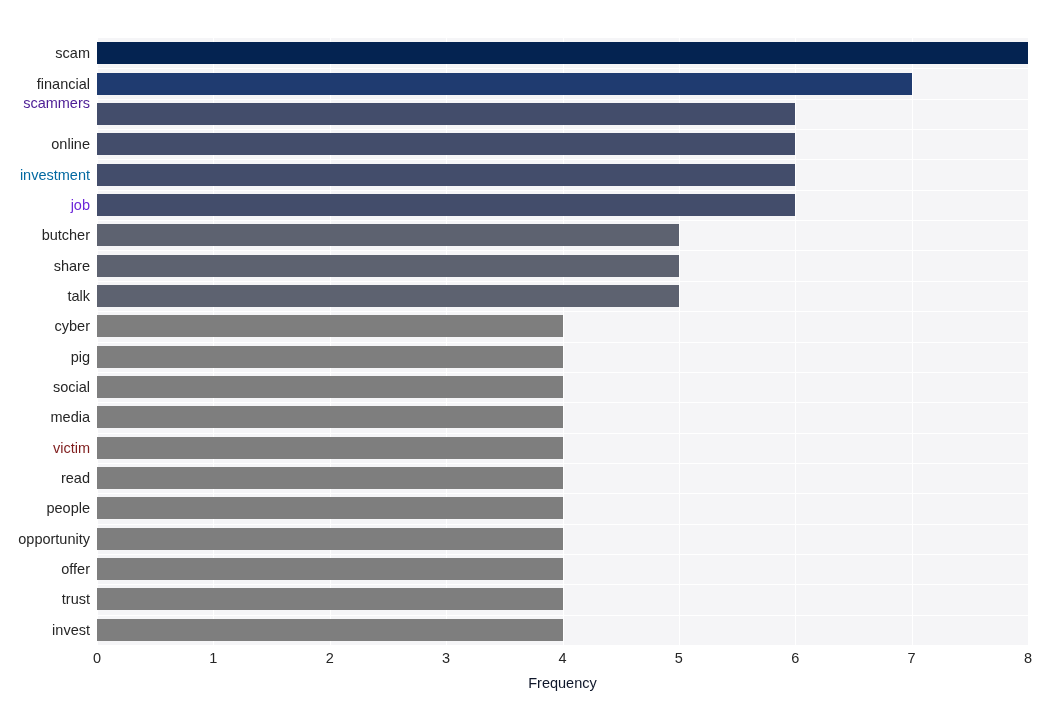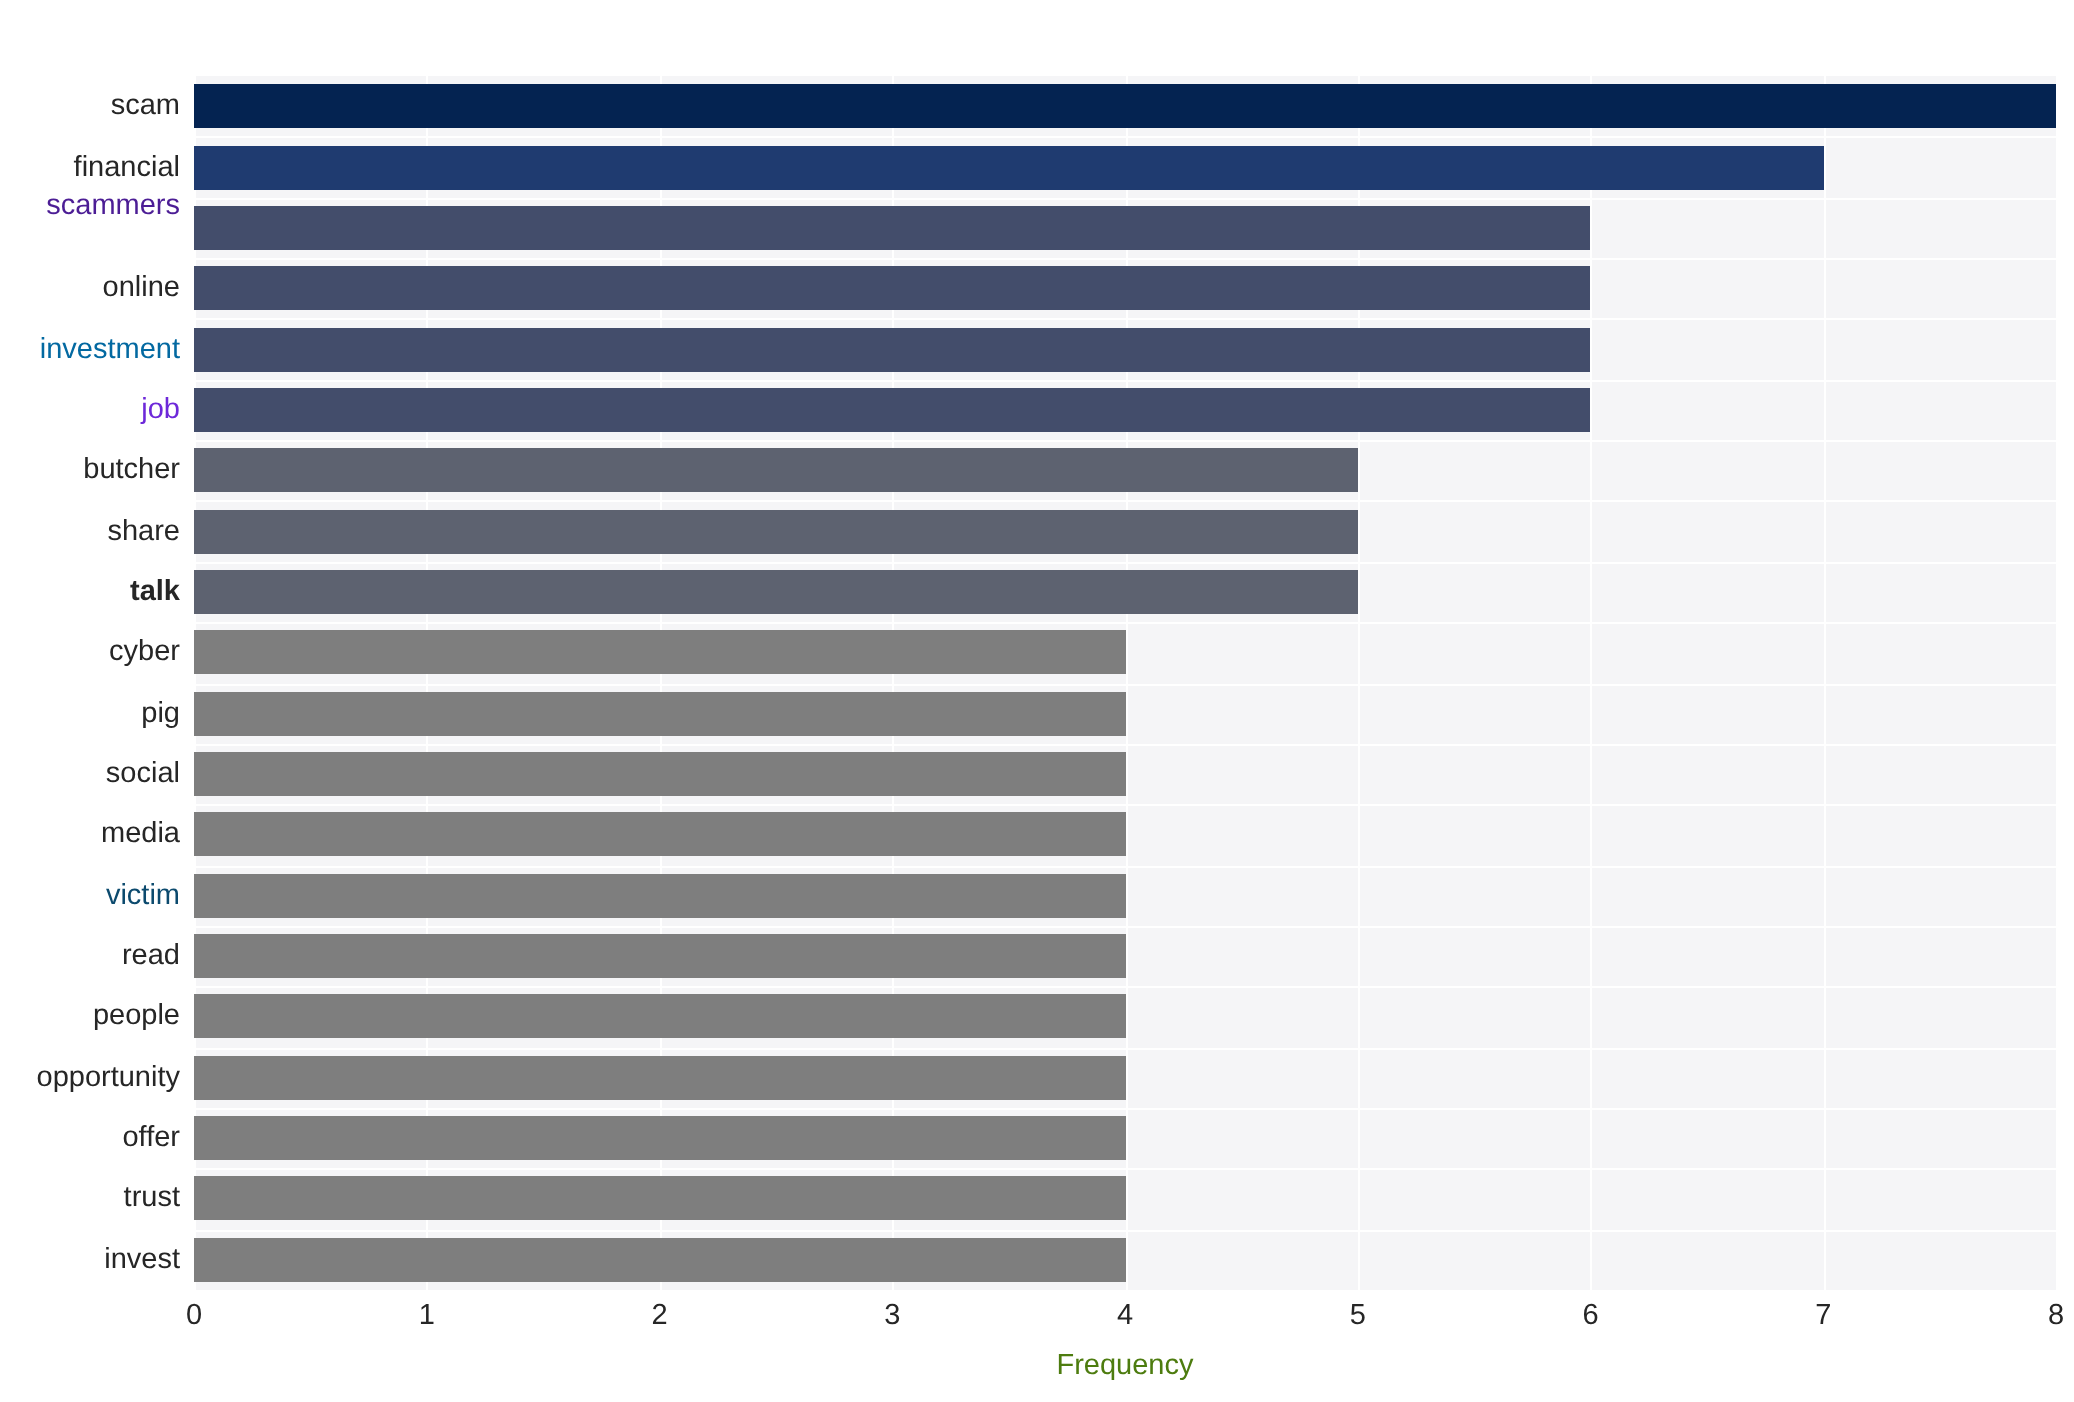--- a/index.html
+++ b/index.html
@@ -109,21 +109,21 @@
     color: #262626;
     white-space: nowrap;
   }
   #x-axis-title {
     position: absolute;
     left: 97px;
     top: 675px;
     width: 931px;
     text-align: center;
     font-size: 14.5px;
-    color: #4d7c0f;
+    color: #0f172a;
   }
 </style>
 </head>
 <body>
 
 <div id="chart-figure">
 
 
   <div id="plot-area" style="background: rgb(245, 245, 247);">
     <div id="gridlines-v">
@@ -224,26 +224,26 @@
 
   <div id="y-axis-labels">
       <div class="ytick" style="top: 8.175px; color: rgb(38, 38, 38);">scam</div>
       <div class="ytick" style="top: 38.525px; color: rgb(38, 38, 38);">financial</div>
       <div class="ytick" style="top: 58px; color: #4c1d95;">scammers</div>
       <div class="ytick" style="top: 99.225px; color: rgb(38, 38, 38);">online</div>
       <div class="ytick" style="top: 129.575px; color: #0369a1;">investment</div>
       <div class="ytick" style="top: 159.925px; color: #6d28d9;">job</div>
       <div class="ytick" style="top: 190.275px; color: rgb(38, 38, 38); text-align: right;">butcher</div>
       <div class="ytick" style="top: 220.625px; color: rgb(38, 38, 38);">share</div>
-      <div class="ytick" style="top: 250.975px; color: rgb(38, 38, 38); font-weight: bold;">talk</div>
+      <div class="ytick" style="top: 250.975px; color: rgb(38, 38, 38);">talk</div>
       <div class="ytick" style="top: 281.325px; color: rgb(38, 38, 38);">cyber</div>
       <div class="ytick" style="top: 311.675px; color: rgb(38, 38, 38);">pig</div>
       <div class="ytick" style="top: 342.025px; color: rgb(38, 38, 38);">social</div>
       <div class="ytick" style="top: 372.375px; color: rgb(38, 38, 38);">media</div>
-      <div class="ytick" style="top: 402.725px; color: #0c4a6e; margin-left: 25px;">victim</div>
+      <div class="ytick" style="top: 402.725px; color: #7f1d1d; margin-left: 25px;">victim</div>
       <div class="ytick" style="top: 433.075px; color: rgb(38, 38, 38);">read</div>
       <div class="ytick" style="top: 463.425px; color: rgb(38, 38, 38);">people</div>
       <div class="ytick" style="top: 493.775px; color: rgb(38, 38, 38);">opportunity</div>
       <div class="ytick" style="top: 524.125px; color: rgb(38, 38, 38);">offer</div>
       <div class="ytick" style="top: 554.475px; color: rgb(38, 38, 38);">trust</div>
       <div class="ytick" style="top: 584.825px; color: rgb(38, 38, 38);">invest</div>
     </div>
 
   <div id="x-axis-ticks">
       <div class="xtick" style="left: 0px; color: rgb(38, 38, 38);">0</div>

